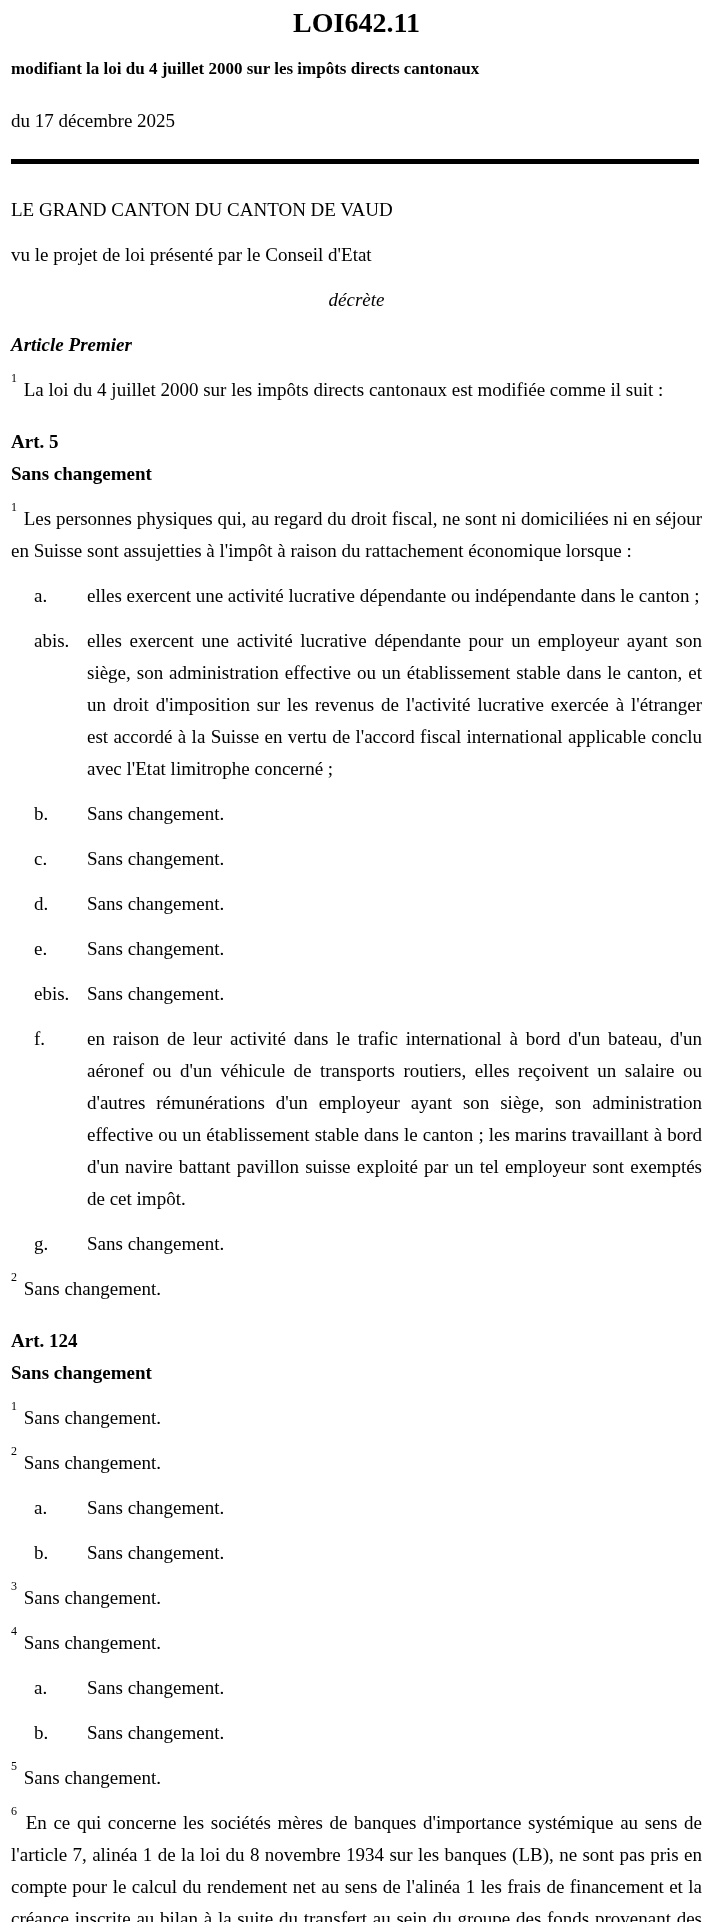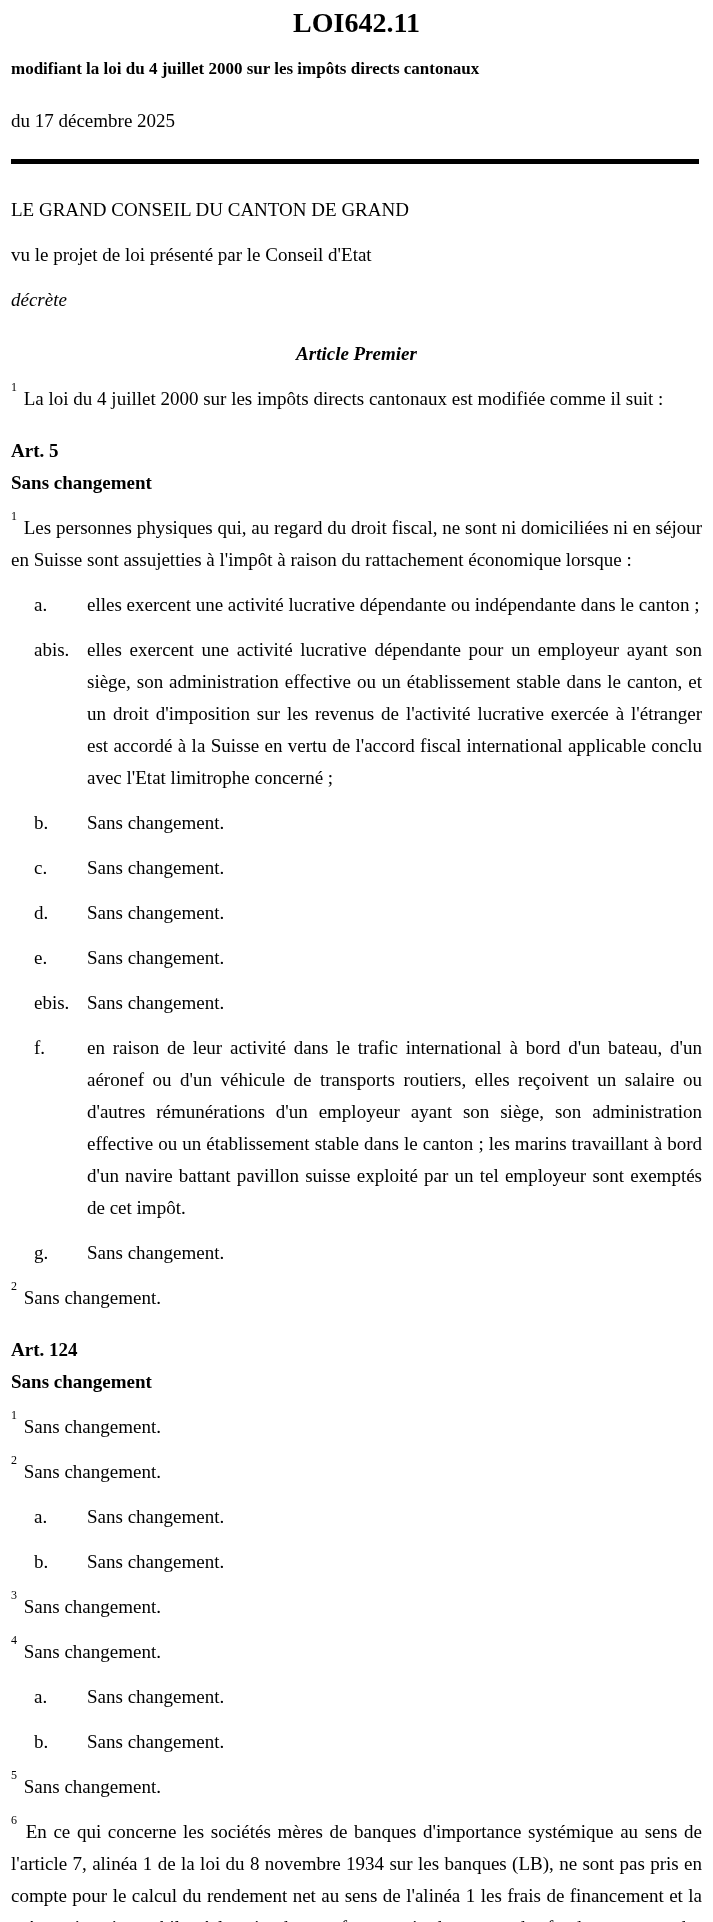--- a/index.html
+++ b/index.html
@@ -46,28 +46,27 @@
     height: 5px;
     background: #000000;
     margin: 22px 3px 0 0;
   }
   p.line, p.para {
     margin: 13px 0 0 0;
     line-height: 32px;
   }
   p.first-after-rule { margin-top: 30px; }
   p.para { text-align: justify; }
-  .italic { font-style: italic; }
+  .italic { font-style: italic; text-align: center; }
   .article-premier {
     font-size: 19px;
     font-weight: bold;
     font-style: italic;
-    margin: 22px 0 0 0;
+    margin: 13px 0 0 0;
     line-height: 32px;
-    text-align: center;
   }
   .art-head {
     display: flex;
     font-weight: bold;
     line-height: 32px;
     margin: 20px 0 0 0;
     flex-direction: column;
   }
   .art-num {
     width: 123px;
@@ -107,21 +106,21 @@
     <span>LOI</span>
     <span>642.11</span>
   </div>
 
   <h1 class="doc-title">modifiant la loi du 4 juillet 2000 sur les impôts directs cantonaux</h1>
 
   <p class="date-line">du 17 décembre 2025</p>
 
   <hr class="head-rule">
 
-  <p class="line first-after-rule">LE GRAND CONSEIL DU CANTON DE GRAND</p>
+  <p class="line first-after-rule">LE GRAND CANTON DU CANTON DE VAUD</p>
 
   <p class="line">vu le projet de loi présenté par le Conseil d'Etat</p>
 
   <p class="line italic">décrète</p>
 
   <h2 class="article-premier">Article Premier</h2>
 
   <p class="para"><sup class="alinea">1</sup> <span>La loi du 4 juillet 2000 sur les impôts directs cantonaux est modifiée comme il suit :</span></p>
 
   <div class="art-head">

